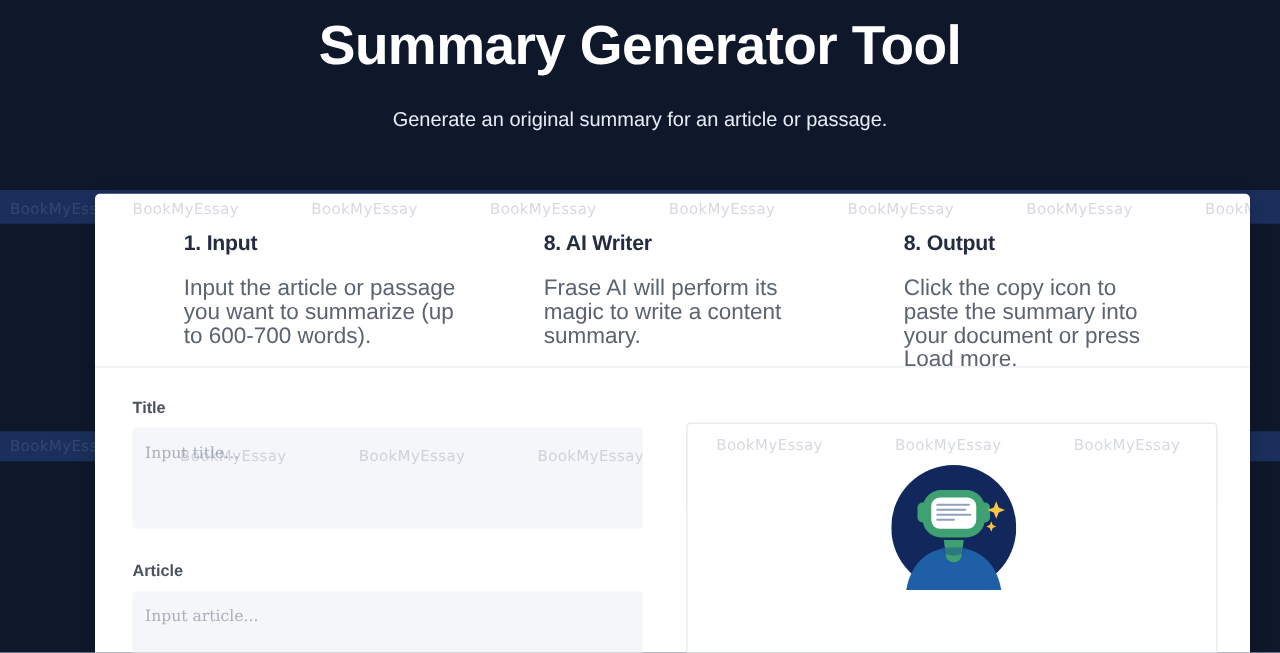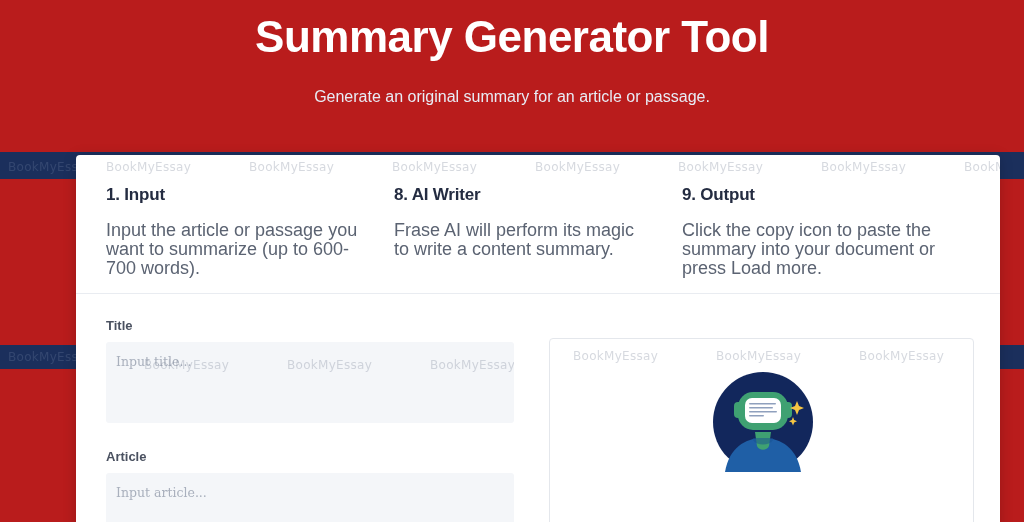--- a/index.html
+++ b/index.html
@@ -6,21 +6,21 @@
   html,body { width:1024px; height:522px; overflow:hidden; }
   body {
     font-family:"Liberation Sans", sans-serif;
     background:#0f2049;
     position:relative;
   }
 
   
   .hero {
     position:absolute; left:0; top:0; width:1024px; height:522px;
-    background:#b91c1c;
+    background:#0f172a;
   }
   .band {
     position:absolute; left:0; width:1024px;
     background:#1b2f5c;
   }
   .band-top { top:152px; height:27px; }
   .band-mid { top:345px; height:24px; }
 
   .hero-title {
     position:absolute; left:0; top:8px; width:1024px;
@@ -61,21 +61,21 @@
     border-radius:4px 4px 0 0;
     overflow:hidden;
     box-shadow:0 2px 14px rgba(0,0,0,0.18);
   }
 
   .steps {
     position:absolute; left:0; top:0; width:924px; height:138px;
     display:flex;
     padding:30px 30px 0 30px;
   }
-  .step { width:294px; padding-right:28px; }
+  .step { width:294px; padding-right:28px;margin-left:41px; }
   .step-title {
     color:#242c41;
     font-size:17px;
     font-weight:bold;
     letter-spacing:-0.2px;
     margin-bottom:16px;
   }
   .step-desc {
     color:#5b6372;
     font-size:18px;
@@ -173,21 +173,21 @@
     <div class="steps">
       <div class="step">
         <div class="step-title">1. Input</div>
         <div class="step-desc">Input the article or passage you want to summarize (up to 600-700 words).</div>
       </div>
       <div class="step">
         <div class="step-title">8. AI Writer</div>
         <div class="step-desc">Frase AI will perform its magic to write a content summary.</div>
       </div>
       <div class="step">
-        <div class="step-title">9. Output</div>
+        <div class="step-title">8. Output</div>
         <div class="step-desc">Click the copy icon to paste the summary into your document or press Load more.</div>
       </div>
     </div>
 
     <div class="divider"></div>
 
     <div class="form-col">
 
       <div class="field-label">Title</div>
       <div class="field-box field-title-box">

